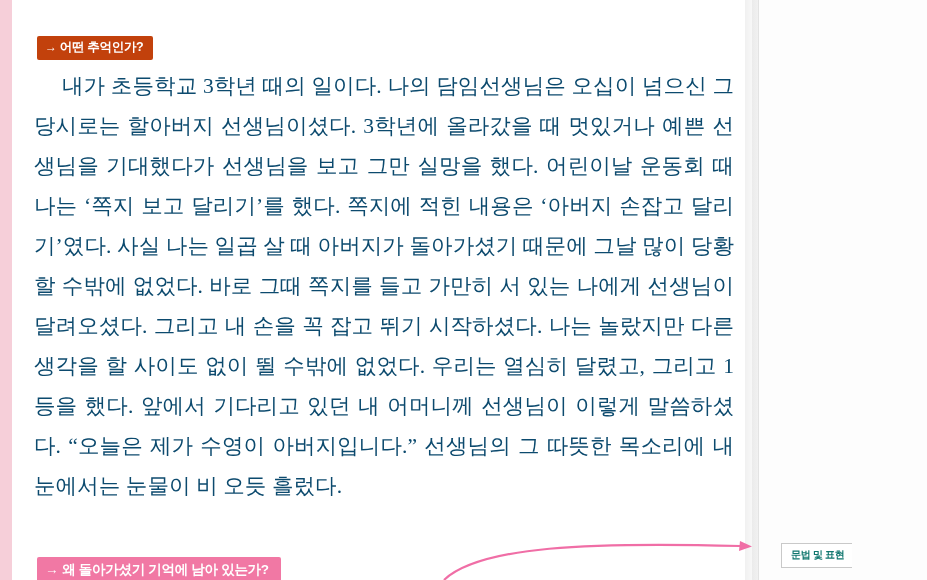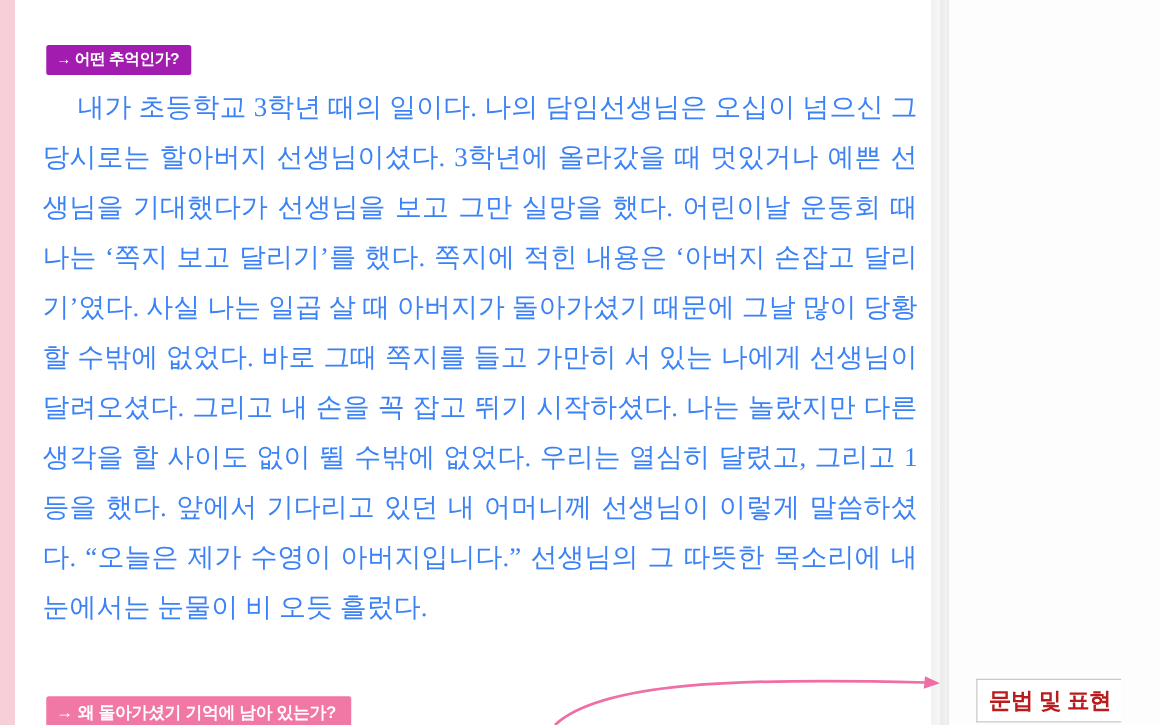--- a/index.html
+++ b/index.html
@@ -55,21 +55,21 @@
     width: 14px;
     height: 580px;
     background: linear-gradient(to right, rgba(0,0,0,0.06), rgba(0,0,0,0.0));
   }
 
   
   .section-tag {
     position: absolute;
     left: 37px;
     top: 36px;
-    background: #a21caf;
+    background: #c2410c;
     color: #ffffff;
     font-family: "Liberation Sans", sans-serif;
     font-size: 12.5px;
     font-weight: bold;
     padding: 3px 10px 4px 8px;
     border-radius: 2px;
     letter-spacing: -0.3px;
     white-space: nowrap;
   }
   .section-tag .arrow {
@@ -100,38 +100,38 @@
 
   
   .body-text {
     position: absolute;
     left: 34px;
     top: 66px;
     width: 700px;
     font-family: "Liberation Serif", serif;
     font-size: 21.5px;
     line-height: 40px;
-    color: #3b82f6;
+    color: #0c4a6e;
     text-align: justify;
     text-justify: inter-character;
     text-indent: 28px;
     letter-spacing: 0.1px;
   }
 
   
   .grammar-tab {
     position: absolute;
     left: 781px;
     top: 543px;
     background: #ffffff;
     border: 1px solid #c9c9c9;
     border-right: none;
-    color: #b91c1c;
+    color: #0f766e;
     font-family: "Liberation Sans", sans-serif;
-    font-size: 18px;
+    font-size: 10px;
     font-weight: bold;
     padding: 4px 8px 5px 9px;
     white-space: nowrap;
     letter-spacing: -0.3px;
   }
 
   
   .connector {
     position: absolute;
     left: 440px;

